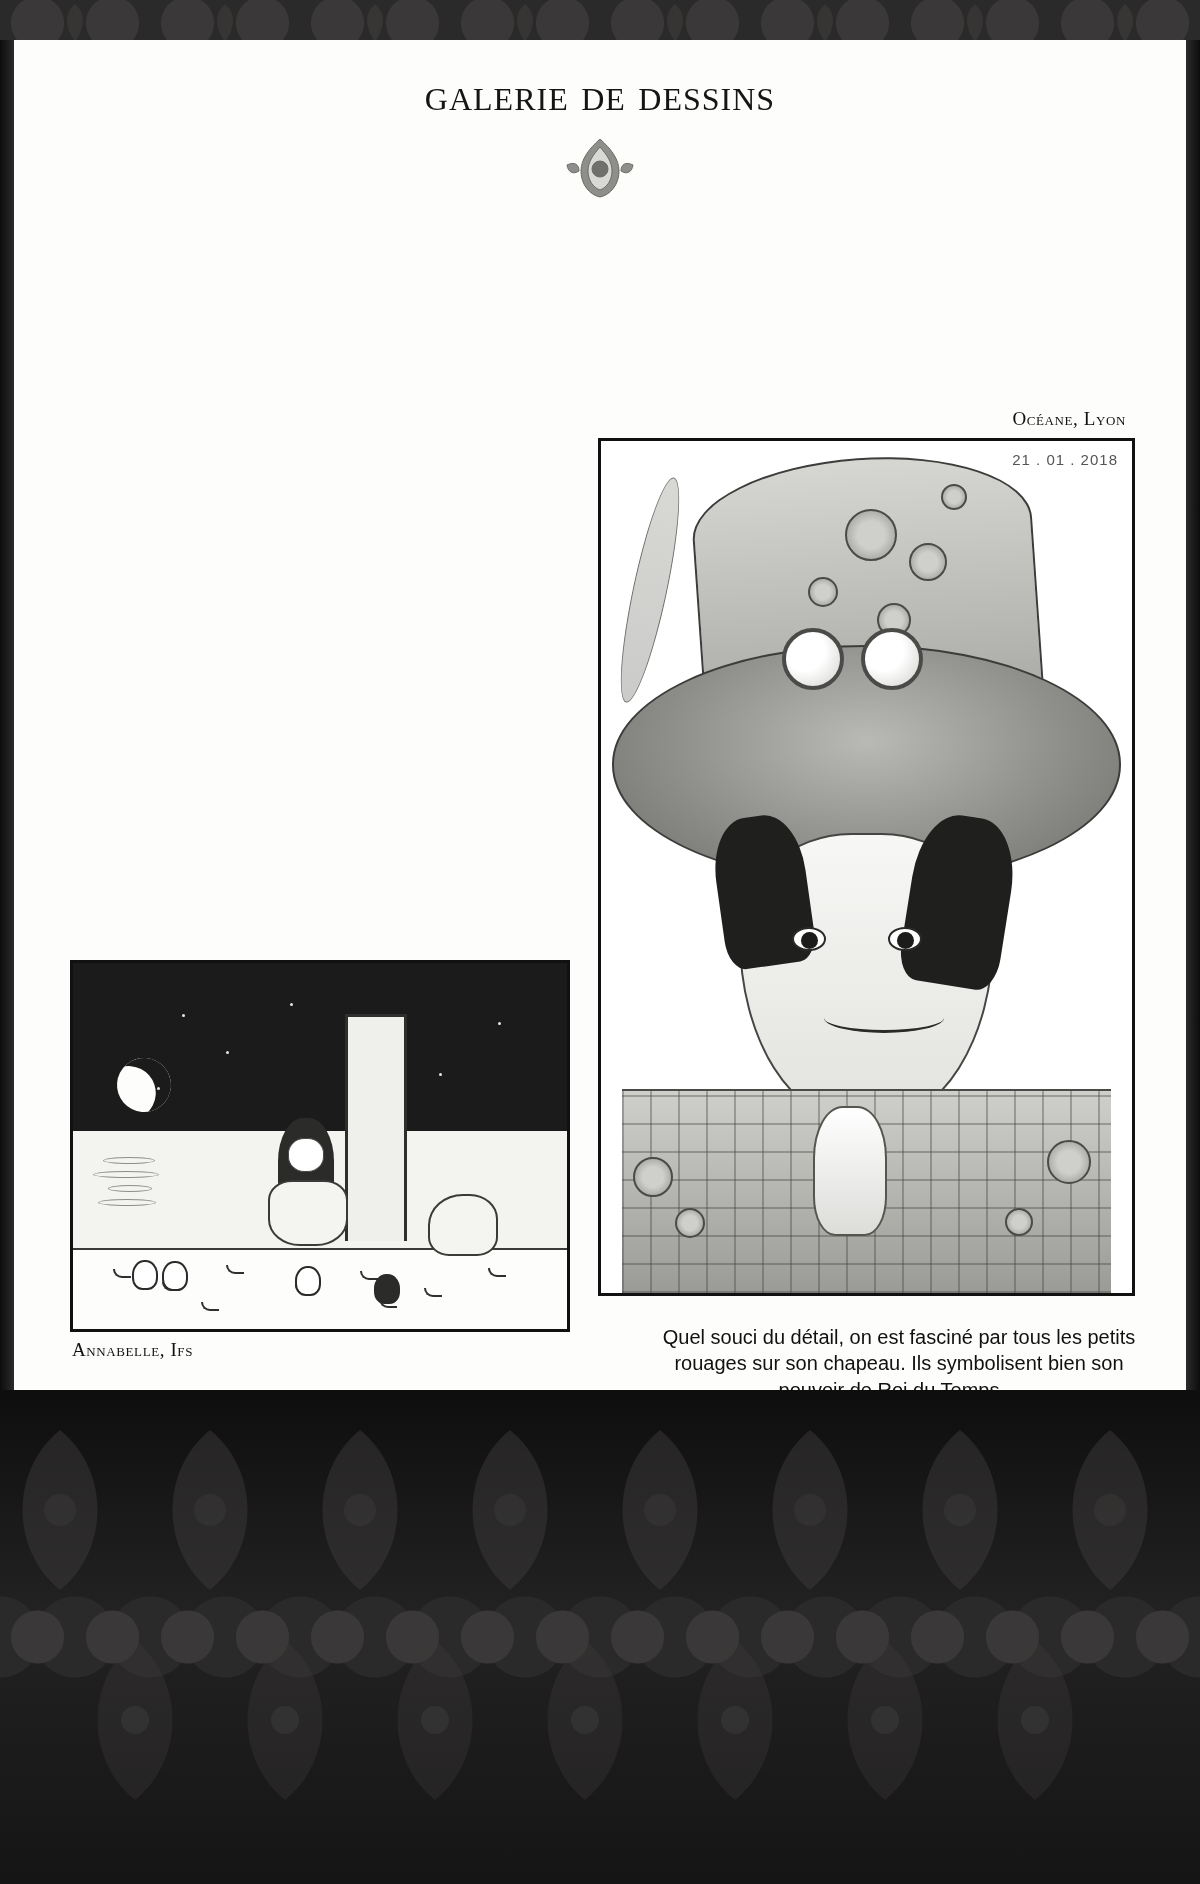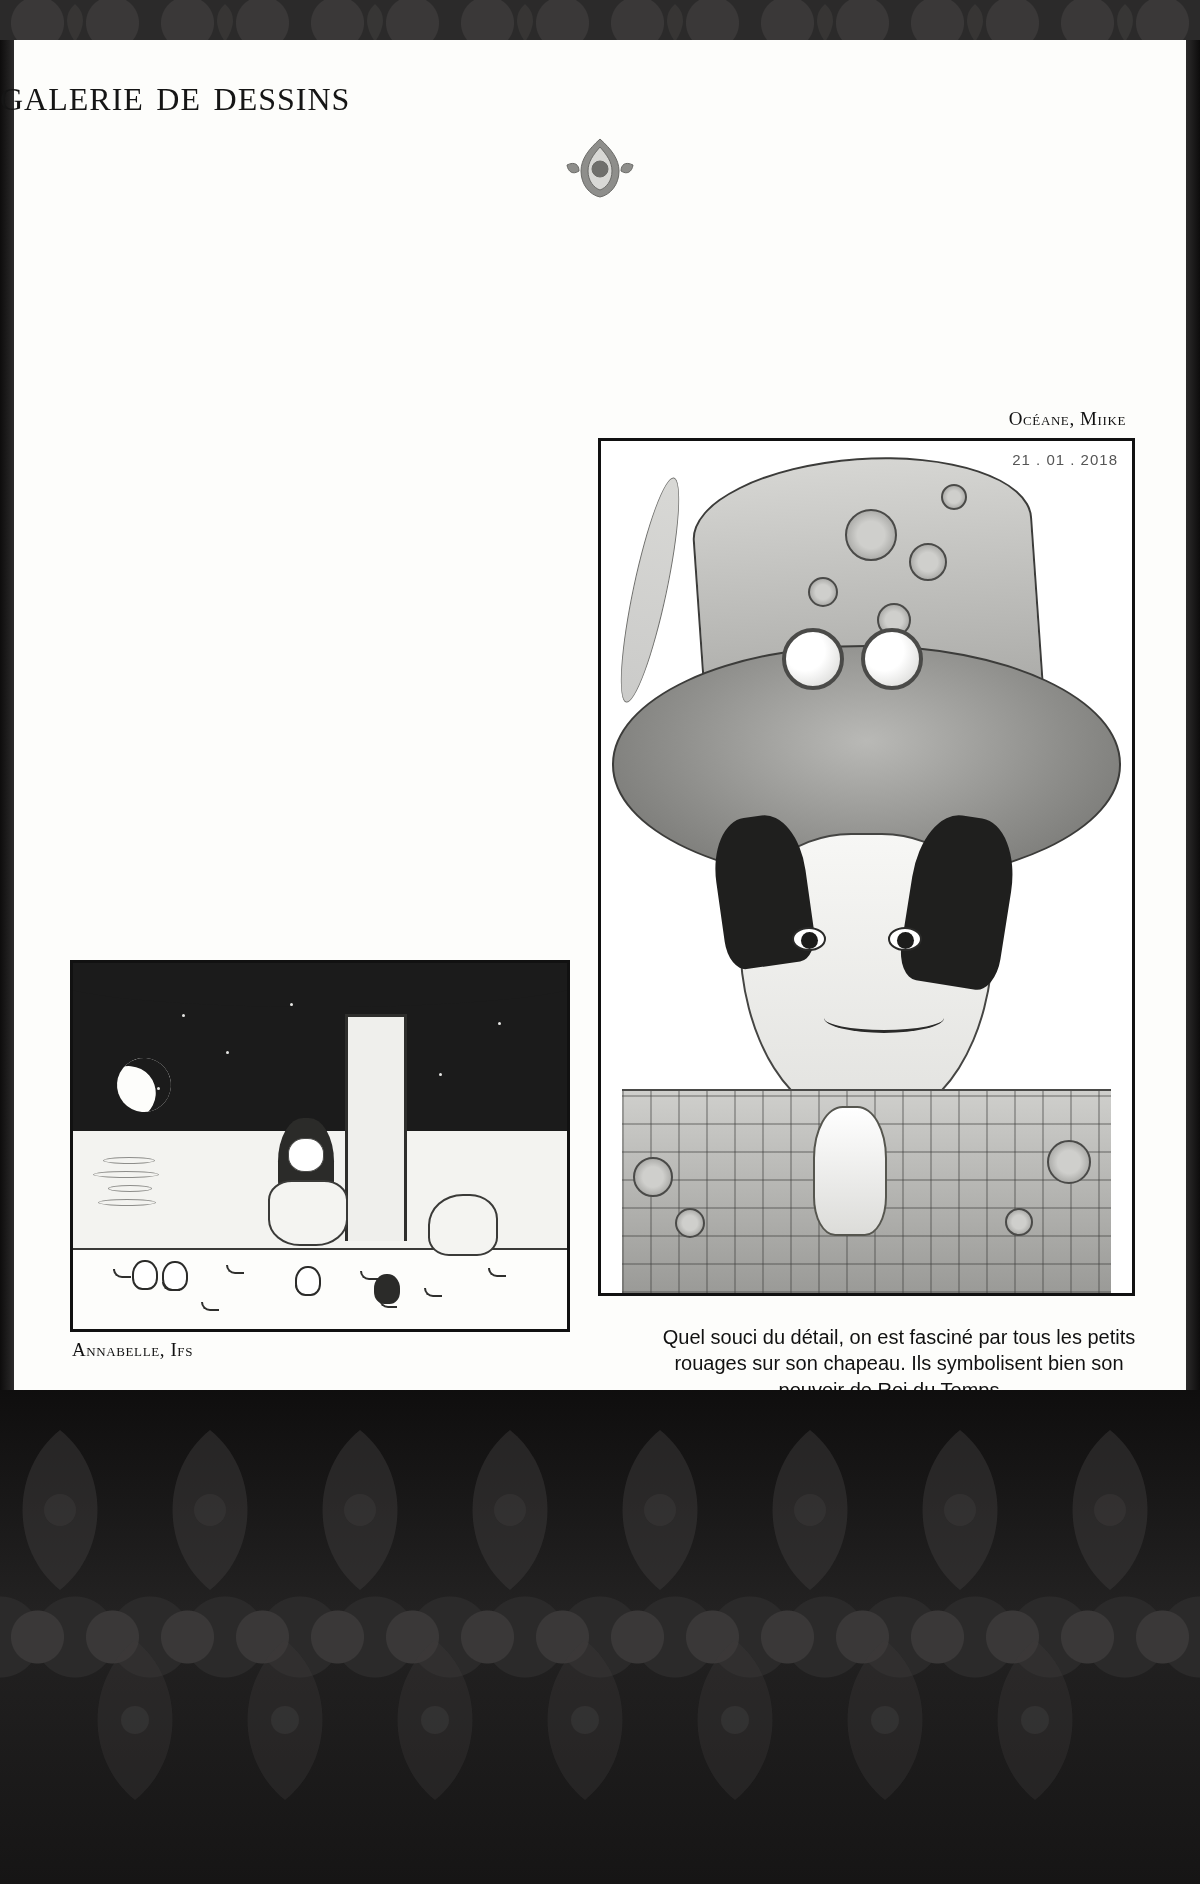--- a/index.html
+++ b/index.html
@@ -67,20 +67,21 @@
     background: linear-gradient(90deg, #0d0c0c, #2c2b2b);
   }
   .sheet::before { left: 0; }
   .sheet::after { right: 0; background: linear-gradient(270deg, #0d0c0c, #2c2b2b); }
 
   
   .title-main {
     position: absolute;
     left: 0; right: 0;
     top: 28px;
+    text-align: center;
     font-family: "Liberation Serif", serif;
     font-size: 46px;
     letter-spacing: 1px;
     color: #151515;
     font-variant: small-caps;
     text-transform: lowercase;
   }
 
   .ornament {
     position: absolute;
@@ -420,21 +421,21 @@
         <path d="M39 4 C50 14 58 24 58 36 C58 50 49 60 39 62 C29 60 20 50 20 36 C20 24 28 14 39 4 Z"></path>
         <path d="M39 12 C46 20 51 27 51 36 C51 46 45 53 39 55 C33 53 27 46 27 36 C27 27 32 20 39 12 Z" fill="#d8d8d5"></path>
         <circle cx="39" cy="34" r="8" fill="#6f6f6c"></circle>
         <path d="M6 30 C14 26 18 30 18 36 C12 40 7 37 6 30 Z"></path>
         <path d="M72 30 C64 26 60 30 60 36 C66 40 71 37 72 30 Z"></path>
       </g>
     </svg>
 
 
 
-    <div class="credit credit-oceane">Océane, Miike</div>
+    <div class="credit credit-oceane">Océane, Lyon</div>
 
     <div class="art art-oceane">
       <div class="wiz-sky">
 
         <div class="date-stamp">21 . 01 . 2018</div>
 
         <div class="feather"></div>
 
         <div class="hat-cone"></div>
         <div class="hat-brim"></div>

